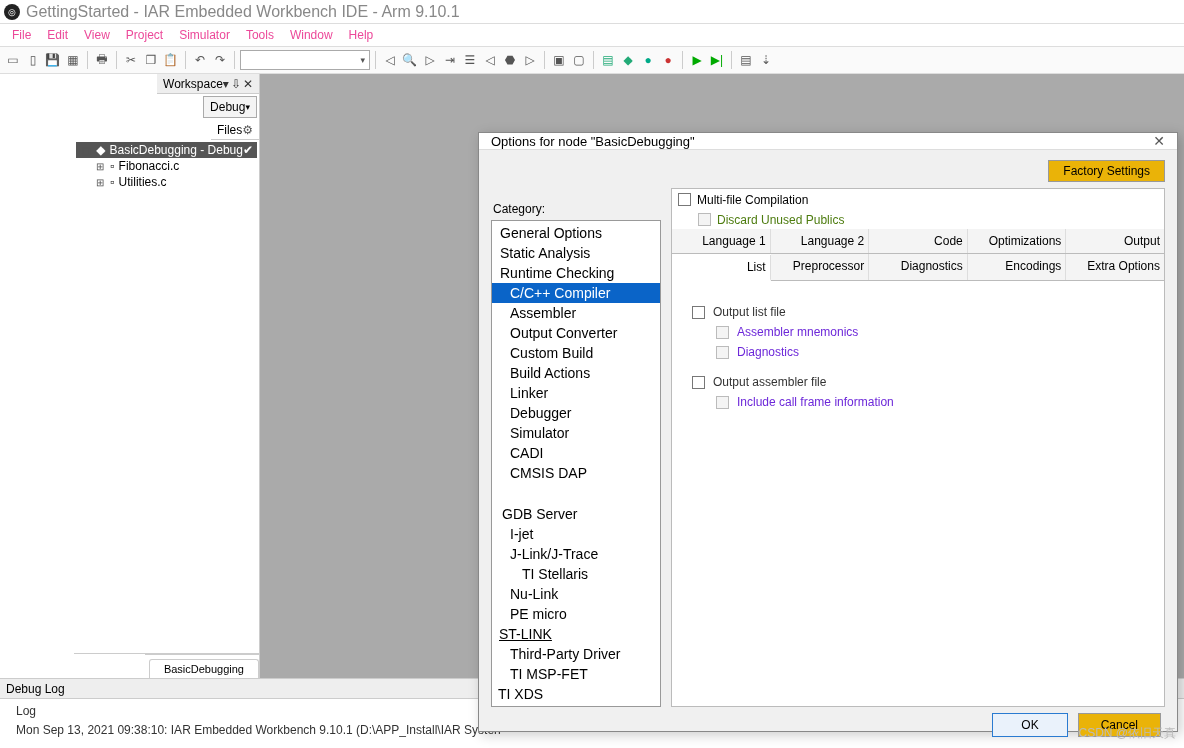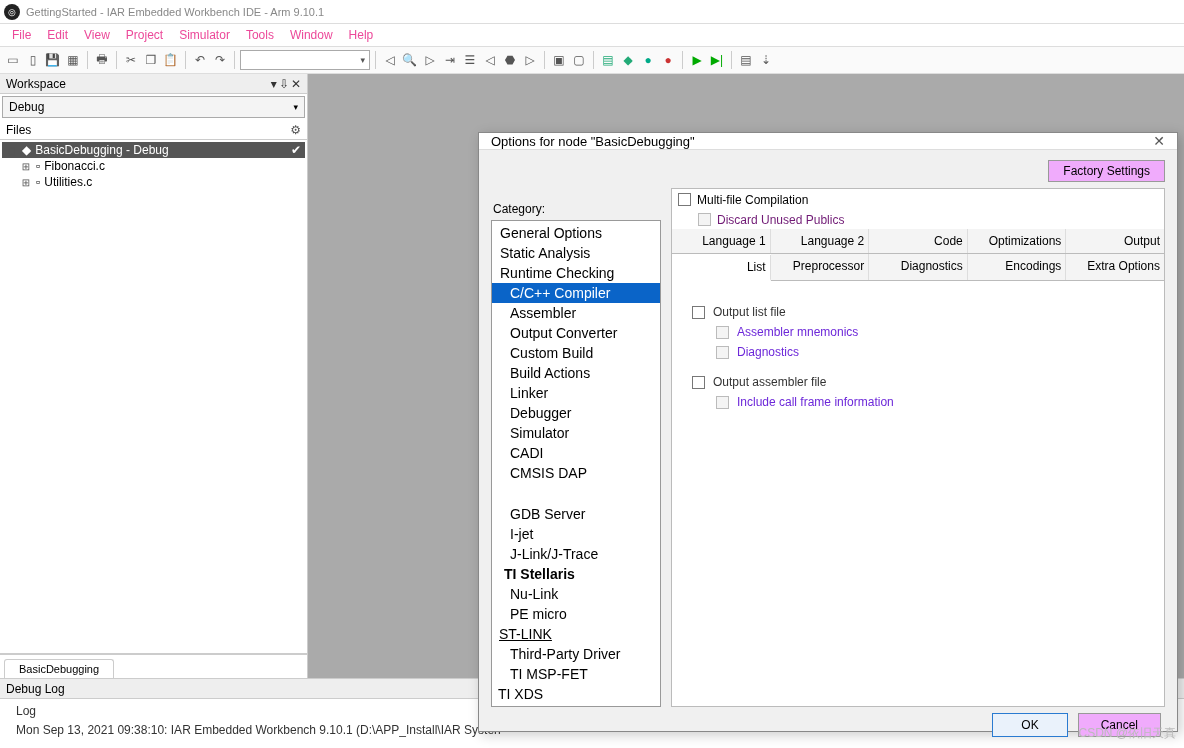--- a/index.html
+++ b/index.html
@@ -1,32 +1,32 @@
 <!DOCTYPE html>
 <html><head>
 <meta charset="utf-8">
 <style>
 * { box-sizing: border-box; margin: 0; padding: 0; font-family: "Segoe UI", Tahoma, sans-serif; font-size: 12px; }
 body { width: 1184px; height: 748px; background: #fff; overflow: hidden; position: relative; }
 
 .titlebar { height: 24px; background: #fff; border-bottom: 1px solid #ddd; display: flex; align-items: center; padding: 0 4px; }
 .titlebar .app-icon { width: 16px; height: 16px; background: #222; border-radius: 50%; display: inline-flex; align-items: center; justify-content: center; margin-right: 6px; color:#fff; font-size:9px;}
-.titlebar .title { color: #888; font-size: 11px; }
+.titlebar .title { color: #888; font-size: 16px; }
 
 .menubar { height: 22px; display: flex; align-items: center; padding: 0 4px; }
 .menubar .menu-item { padding: 2px 8px; color: #ec4899; cursor: default; }
 
 .toolbar { height: 28px; border-top: 1px solid #ddd; border-bottom: 1px solid #ddd; display: flex; align-items: center; padding: 0 4px; gap: 2px; background:#fafafa;}
 .toolbar .tb-btn { width: 18px; height: 18px; display:inline-flex; align-items:center; justify-content:center; color:#555; font-size:12px;}
 .toolbar .tb-sep { width:1px; height:18px; background:#ccc; margin:0 3px;}
 .toolbar .tb-combo { width:130px; height:20px; border:1px solid #aaa; background:#fff; display:inline-flex; align-items:center; padding:0 4px; font-size:11px; color:#555;}
 .toolbar .tb-combo::after { content:"▾"; margin-left:auto; font-size:9px; color:#555;}
 
 .main-area { display:flex; height: calc(100% - 24px - 22px - 28px - 70px); }
-.workspace-panel { width: 308px; background:#fff; border-right:1px solid #ccc; display:flex; flex-direction:column; }
+.workspace-panel { width: 260px; background:#fff; border-right:1px solid #ccc; display:flex; flex-direction:column;align-items:flex-end; }
 .workspace-panel .panel-header { height:20px; background:#eee; border-bottom:1px solid #ccc; display:flex; align-items:center; padding:0 6px; font-size:12px;}
 .workspace-panel .panel-header .hdr-ctrls { margin-left:auto; display:flex; gap:2px; font-size:10px; color:#333;}
 .workspace-panel .config-combo { height:22px; border:1px solid #aaa; margin:2px; display:flex; align-items:center; padding:0 6px; background:#f4f4f4;}
 .workspace-panel .config-combo::after { content:"▾"; margin-left:auto; font-size:9px;}
 .workspace-panel .files-header { height:20px; border-bottom:1px solid #ccc; display:flex; align-items:center; padding:0 6px; background:#fff;}
 .workspace-panel .files-header .gear { margin-left:auto; color:#555;}
 .workspace-panel .tree { flex:1; background:#fff; overflow:auto; padding:2px; border-bottom:1px solid #ccc;}
 .tree-row { display:flex; align-items:center; padding:1px 4px; font-size:11px; }
 .tree-row .expander { width:12px; text-align:center; color:#555; font-size:10px;}
 .tree-row.selected { background:#555; color:#fff;}
@@ -47,23 +47,23 @@
 .dialog .dlg-title .close { margin-left:auto; font-size:14px; color:#555; cursor:default;}
 .dialog .dlg-body { flex:1; display:flex; padding:10px 12px 6px 12px; gap:10px;}
 .cat-panel{ width:170px; display:flex; flex-direction:column;}
 .cat-label{ font-size:12px; margin:42px 0 4px 2px;}
 .cat-list{ flex:1; border:1px solid #999; background:#fff; overflow:auto; padding:2px 0;}
 .cat-item{ padding:2px 8px; font-size:14px; cursor:default;}
 .cat-item.indent{ padding-left:18px;}
 .cat-item.selected{ background:#0a64c8; color:#fff;}
 .opt-panel{ flex:1; display:flex; flex-direction:column;}
 .opt-top{ display:flex; justify-content:flex-end; margin-bottom:4px;}
-.btn{ padding:3px 14px; border:1px solid #999; background:#f0abfc; font-size:12px;}
+.btn{ padding:3px 14px; border:1px solid #999; background:#eab308; font-size:12px;}
 .mfc-row{ display:flex; align-items:flex-start; gap:6px; margin:4px 0 2px 6px;}
-.mfc-row.sub{ margin-left:26px; color:#701a75;}
+.mfc-row.sub{ margin-left:26px; color:#4d7c0f;}
 .checkbox{ width:13px; height:13px; border:1px solid #777; background:#fff; display:inline-block;}
 .checkbox.disabled{ border-color:#bbb; background:#f4f4f4;}
 .group-box{ flex:1; border:1px solid #bbb; background:#fff; margin-top:2px; display:flex; flex-direction:column;}
 .tabs-row{ display:flex; border-bottom:1px solid #bbb;}
 .tab-btn{ flex:1; text-align:right; padding:5px 4px; border-right:1px solid #ddd; font-size:12px; background:#f4f4f4; cursor:default;}
 .tab-btn:last-child{border-right:none;}
 .tab-btn.active{ background:#fff; font-weight:400; border-bottom:2px solid #fff; position:relative; top:1px;}
 .tab-content{ padding:18px 20px;}
 .opt-row{ display:flex; align-items:center; gap:8px; margin:6px 0; font-size:13px; color:#333;}
 .opt-row.sub{ margin-left:24px; color:#6d28d9;}
@@ -201,24 +201,24 @@
           <div class="cat-item indent selected">C/C++ Compiler</div>
           <div class="cat-item indent">Assembler</div>
           <div class="cat-item indent">Output Converter</div>
           <div class="cat-item indent">Custom Build</div>
           <div class="cat-item indent">Build Actions</div>
           <div class="cat-item indent">Linker</div>
           <div class="cat-item indent">Debugger</div>
           <div class="cat-item indent" style="padding-left: 18px;">Simulator</div>
           <div class="cat-item indent" style="padding-left: 18px;">CADI</div>
           <div class="cat-item indent" style="padding-left: 18px;">CMSIS DAP</div>
-          <div class="cat-item indent" style="padding-left: 18px; margin-top: 21px;">GDB Server</div>
+          <div class="cat-item indent" style="padding-left: 10px; margin-top: 21px;">GDB Server</div>
           <div class="cat-item indent" style="padding-left: 18px;">I-jet</div>
           <div class="cat-item indent" style="padding-left: 18px;">J-Link/J-Trace</div>
-          <div class="cat-item indent" style="padding-left: 12px; font-weight: bold;">TI Stellaris</div>
+          <div class="cat-item indent" style="padding-left: 30px;">TI Stellaris</div>
           <div class="cat-item indent" style="padding-left: 18px;">Nu-Link</div>
           <div class="cat-item indent" style="padding-left: 18px;">PE micro</div>
           <div class="cat-item indent" style="padding-left: 7px; text-decoration: underline;">ST-LINK</div>
           <div class="cat-item indent" style="padding-left: 18px;">Third-Party Driver</div>
           <div class="cat-item indent" style="padding-left: 18px;">TI MSP-FET</div>
           <div class="cat-item indent" style="padding-left: 6px;">TI XDS</div>
         </div>
     </div>
     <div class="opt-panel">
       <div class="opt-top">

